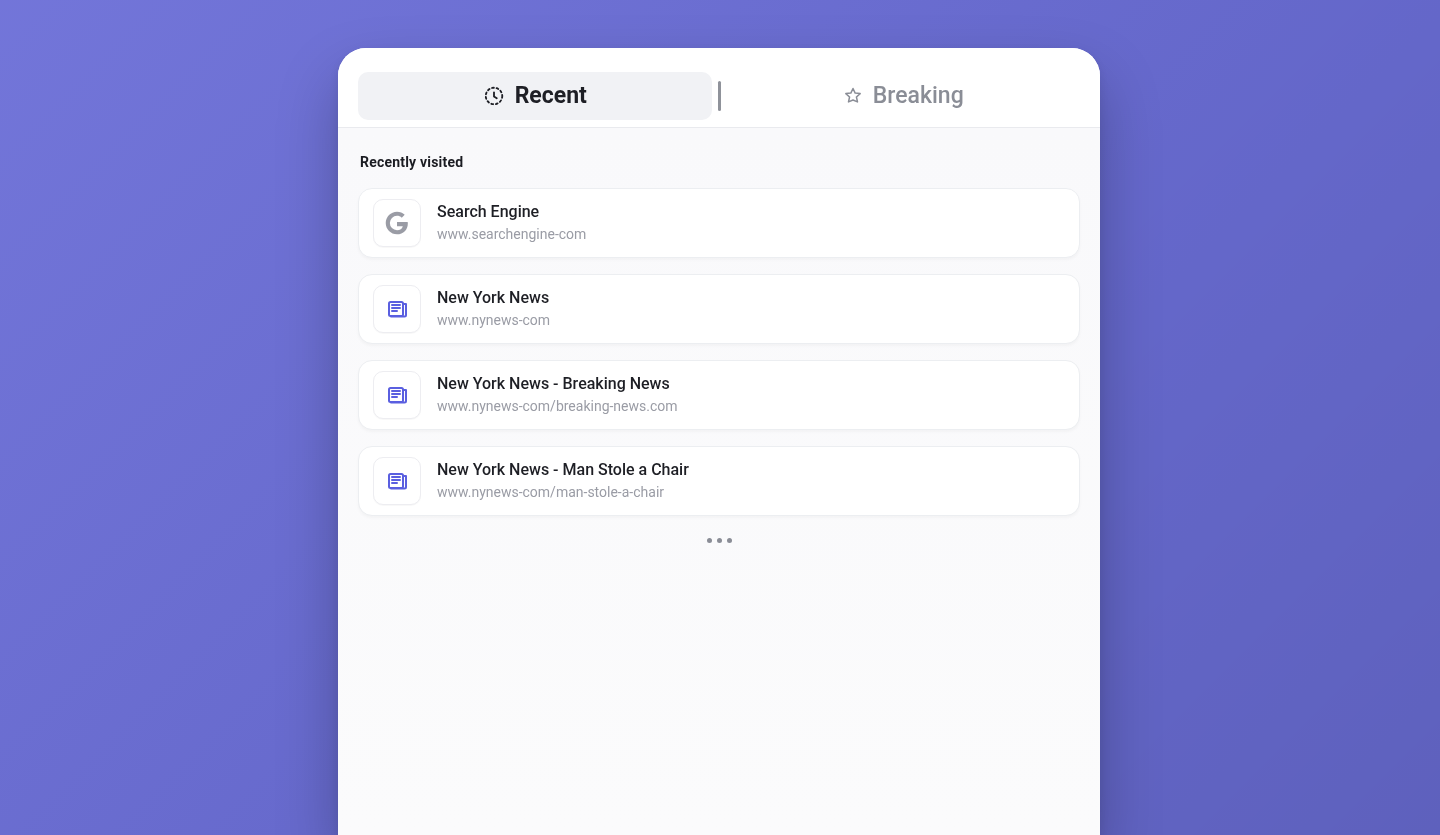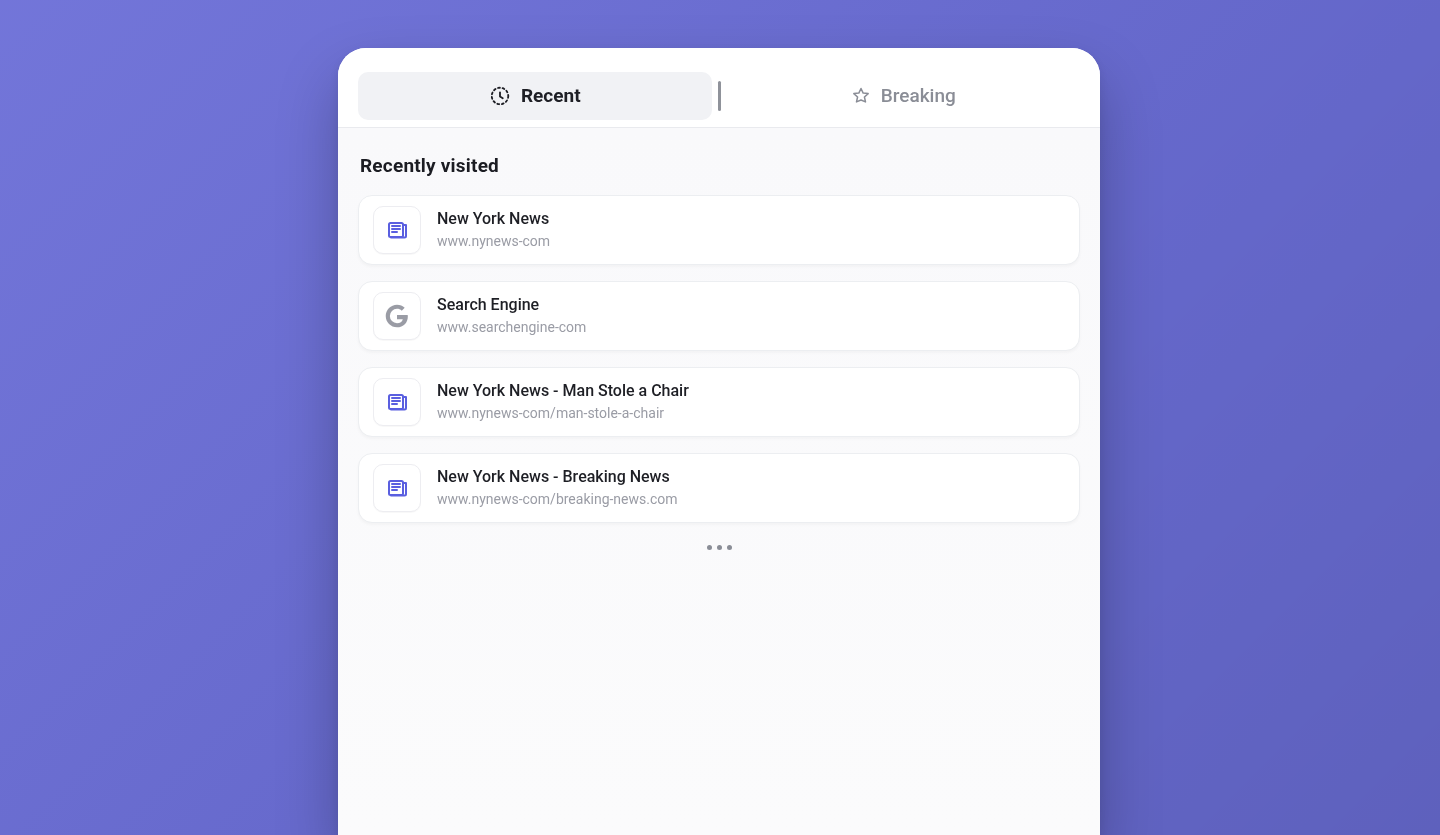--- a/index.html
+++ b/index.html
@@ -38,21 +38,21 @@
   }
   .tab {
     flex: 1;
     height: 48px;
     display: flex;
     align-items: center;
     justify-content: center;
     gap: 10px;
     border-radius: 10px;
     color: #8a8d96;
-    font-size: 19px;
+    font-size: 23px;
     font-weight: 500;
     cursor: pointer;
     user-select: none;
   }
   .tab.active {
     background: #f1f2f5;
     color: #1e1f25;
     font-weight: 700;
   }
   .tab-divider {
@@ -63,21 +63,21 @@
     margin: 0 6px;
   }
   .tab svg { display:block; }
 
   .content {
     padding: 22px 20px 0 20px;
     background: linear-gradient(#f9f9fb, #fbfbfc);
     height: calc(100% - 80px);
   }
   .section-title {
-    font-size: 19px;
+    font-size: 14px;
     font-weight: 700;
     letter-spacing: 0.2px;
     color: #1b1c22;
     margin: 4px 0 18px 2px;
   }
   .list { display: flex; flex-direction: column; gap: 16px; }
   .item {
     display: flex;
     align-items: center;
     gap: 16px;
@@ -147,69 +147,69 @@
     </div>
   </div>
 
   <div class="content">
     <div class="section-title">Recently visited</div>
 
     <div class="list">
 
       <div class="item">
         <div class="favicon">
+          <svg width="26" height="26" viewBox="0 0 24 24">
+              <path fill="#9a9ca5" d="M21.35 11.1H12v3.9h5.35c-.55 2.3-2.55 3.6-5.35 3.6A6.6 6.6 0 0 1 5.4 12 6.6 6.6 0 0 1 12 5.4c1.7 0 3.2.6 4.4 1.7l2.7-2.7C17.3 2.6 14.8 1.6 12 1.6 6.25 1.6 1.6 6.25 1.6 12S6.25 22.4 12 22.4c5.95 0 10-4.2 10-10 0-.45-.05-.9-.15-1.3z"></path>
+            </svg>
+        </div>
+        <div class="item-text">
+          <div class="title">Search Engine</div>
+          <div class="url">www.searchengine-com</div>
+        </div>
+      </div>
+
+      <div class="item">
+        <div class="favicon">
           <svg width="24" height="24" viewBox="0 0 24 24" fill="none">
               <rect x="4" y="5" width="14" height="14" rx="1.5" stroke="#5a5fe0" stroke-width="2"></rect>
               <path d="M7 8h8M7 11h8M7 14h5" stroke="#5a5fe0" stroke-width="2" stroke-linecap="round"></path>
               <path d="M18 7h3v11a1.5 1.5 0 0 1-1.5 1.5H6" stroke="#5a5fe0" stroke-width="2" stroke-linecap="round" stroke-linejoin="round"></path>
             </svg>
         </div>
         <div class="item-text">
           <div class="title">New York News</div>
           <div class="url">www.nynews-com</div>
         </div>
       </div>
 
       <div class="item">
         <div class="favicon">
-          <svg width="26" height="26" viewBox="0 0 24 24">
-              <path fill="#9a9ca5" d="M21.35 11.1H12v3.9h5.35c-.55 2.3-2.55 3.6-5.35 3.6A6.6 6.6 0 0 1 5.4 12 6.6 6.6 0 0 1 12 5.4c1.7 0 3.2.6 4.4 1.7l2.7-2.7C17.3 2.6 14.8 1.6 12 1.6 6.25 1.6 1.6 6.25 1.6 12S6.25 22.4 12 22.4c5.95 0 10-4.2 10-10 0-.45-.05-.9-.15-1.3z"></path>
-            </svg>
-        </div>
-        <div class="item-text">
-          <div class="title">Search Engine</div>
-          <div class="url">www.searchengine-com</div>
-        </div>
-      </div>
-
-      <div class="item">
-        <div class="favicon">
           <svg width="24" height="24" viewBox="0 0 24 24" fill="none">
               <rect x="4" y="5" width="14" height="14" rx="1.5" stroke="#5a5fe0" stroke-width="2"></rect>
               <path d="M7 8h8M7 11h8M7 14h5" stroke="#5a5fe0" stroke-width="2" stroke-linecap="round"></path>
               <path d="M18 7h3v11a1.5 1.5 0 0 1-1.5 1.5H6" stroke="#5a5fe0" stroke-width="2" stroke-linecap="round" stroke-linejoin="round"></path>
             </svg>
         </div>
         <div class="item-text">
-          <div class="title">New York News - Man Stole a Chair</div>
-          <div class="url">www.nynews-com/man-stole-a-chair</div>
+          <div class="title">New York News - Breaking News</div>
+          <div class="url">www.nynews-com/breaking-news.com</div>
         </div>
       </div>
 
       <div class="item">
         <div class="favicon">
           <svg width="24" height="24" viewBox="0 0 24 24" fill="none">
               <rect x="4" y="5" width="14" height="14" rx="1.5" stroke="#5a5fe0" stroke-width="2"></rect>
               <path d="M7 8h8M7 11h8M7 14h5" stroke="#5a5fe0" stroke-width="2" stroke-linecap="round"></path>
               <path d="M18 7h3v11a1.5 1.5 0 0 1-1.5 1.5H6" stroke="#5a5fe0" stroke-width="2" stroke-linecap="round" stroke-linejoin="round"></path>
             </svg>
         </div>
         <div class="item-text">
-          <div class="title">New York News - Breaking News</div>
-          <div class="url">www.nynews-com/breaking-news.com</div>
+          <div class="title">New York News - Man Stole a Chair</div>
+          <div class="url">www.nynews-com/man-stole-a-chair</div>
         </div>
       </div>
 
     </div>
 
     <div class="more-dots">
       <span></span>
         <span></span>
         <span></span>
     </div>

